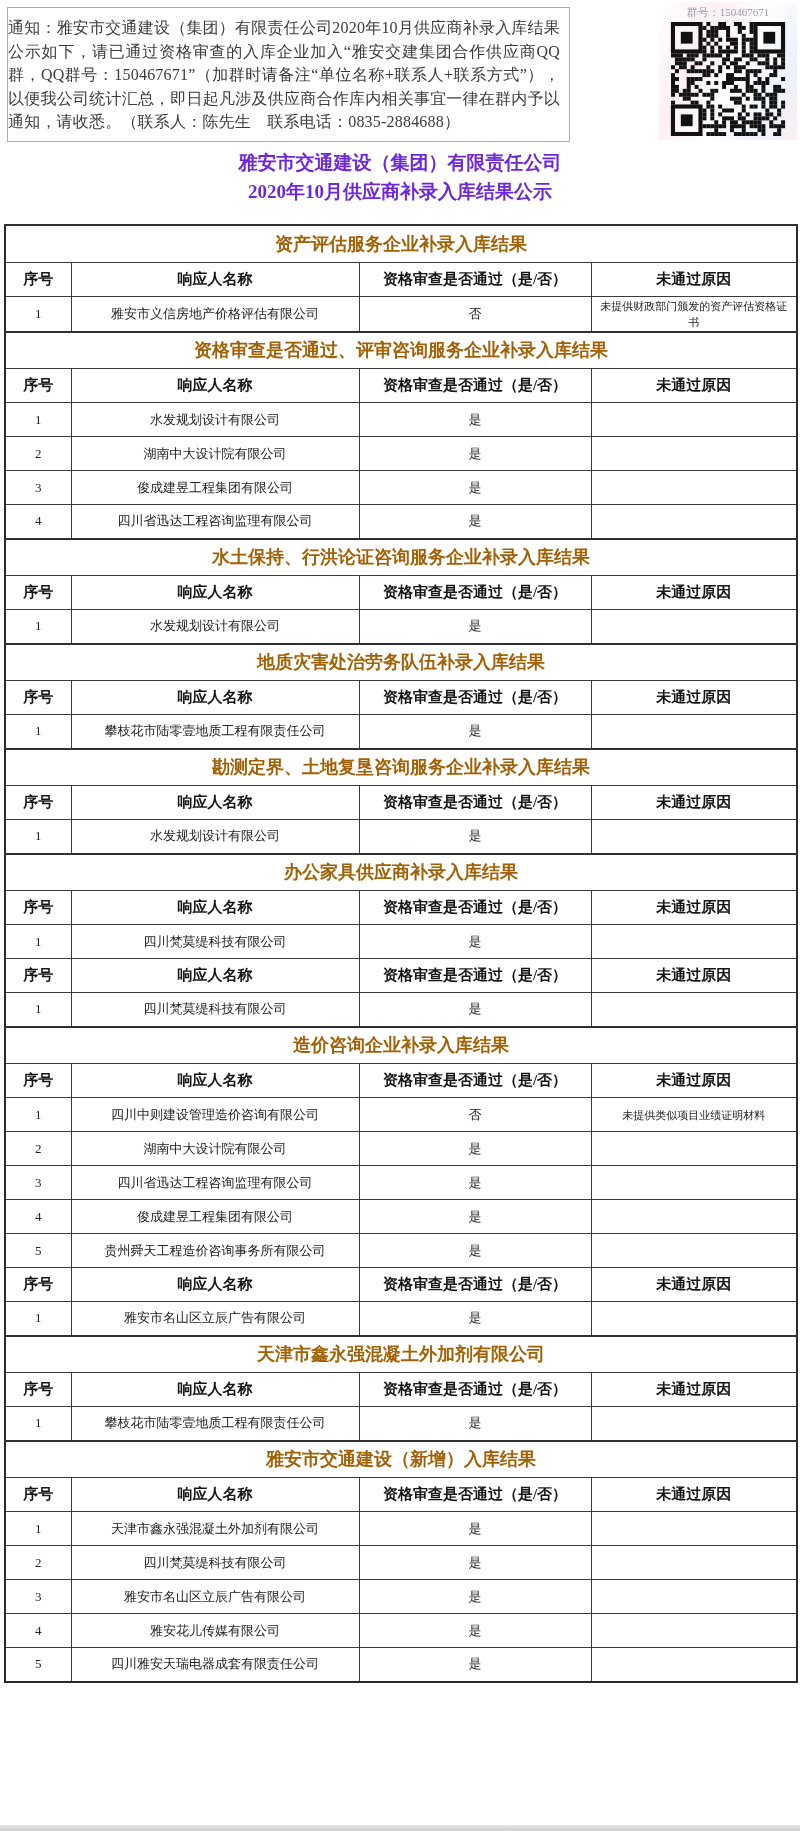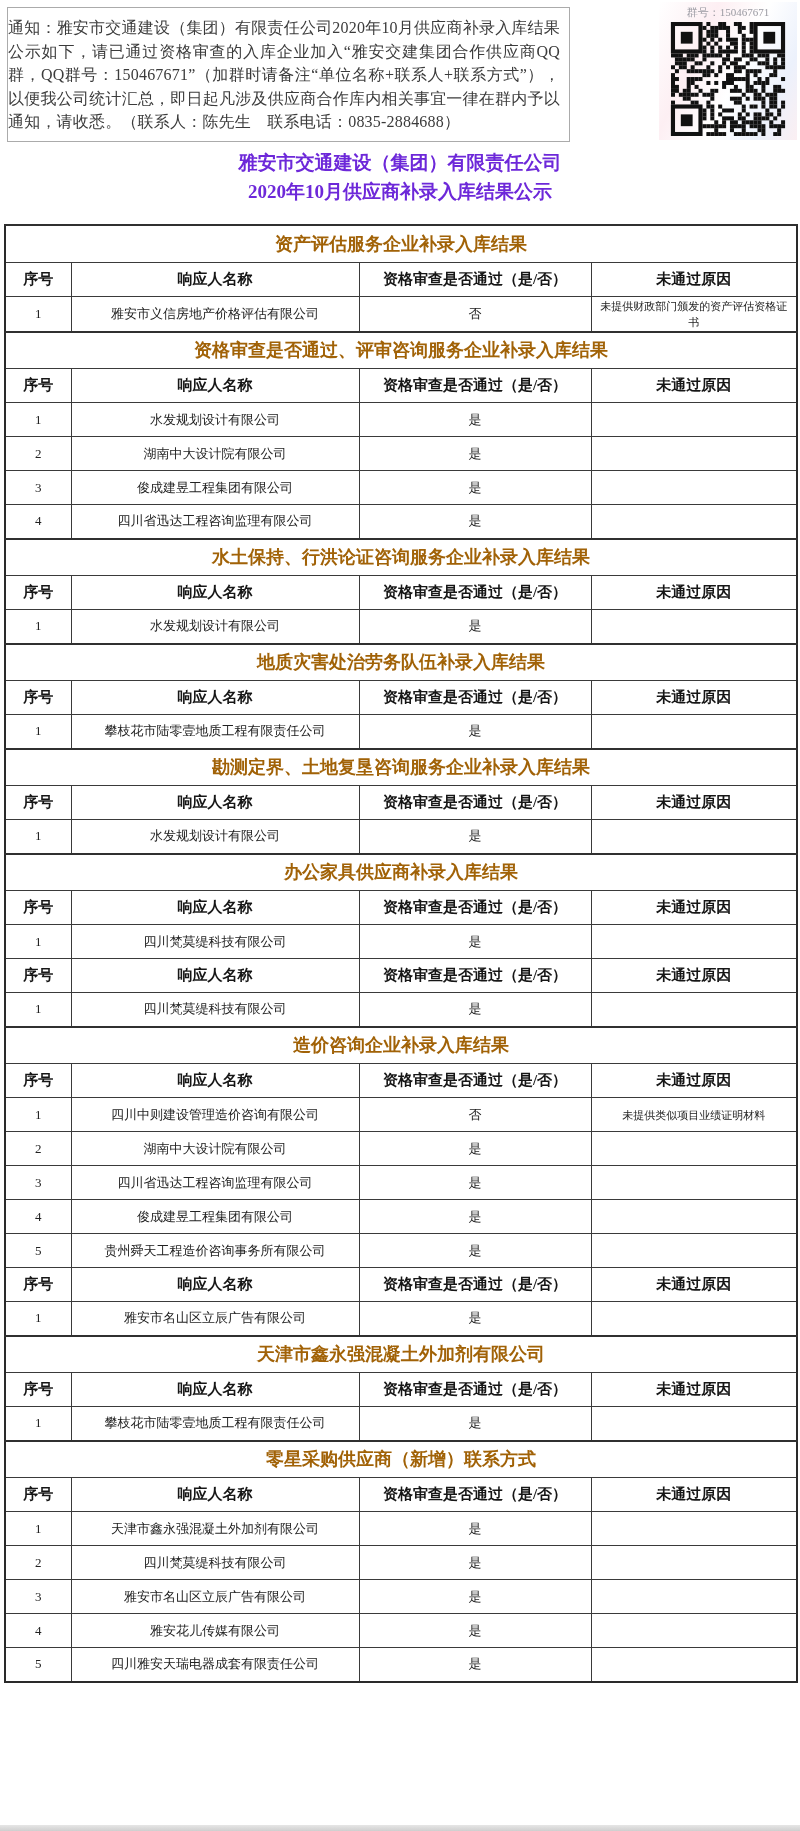--- a/index.html
+++ b/index.html
@@ -615,21 +615,21 @@
         <th>资格审查是否通过（是/否）</th>
         <th>未通过原因</th>
       </tr>
       <tr class="data-row">
         <td>1</td>
         <td>攀枝花市陆零壹地质工程有限责任公司</td>
         <td>是</td>
         <td class="reason-cell"></td>
       </tr>
       <tr class="sec-title-row">
-        <td colspan="4">零星采购供应商（新增）联系方式</td>
+        <td colspan="4">雅安市交通建设（新增）入库结果</td>
       </tr>
       <tr class="col-head-row">
         <th>序号</th>
         <th>响应人名称</th>
         <th>资格审查是否通过（是/否）</th>
         <th>未通过原因</th>
       </tr>
       <tr class="data-row">
         <td>1</td>
         <td>天津市鑫永强混凝土外加剂有限公司</td>

